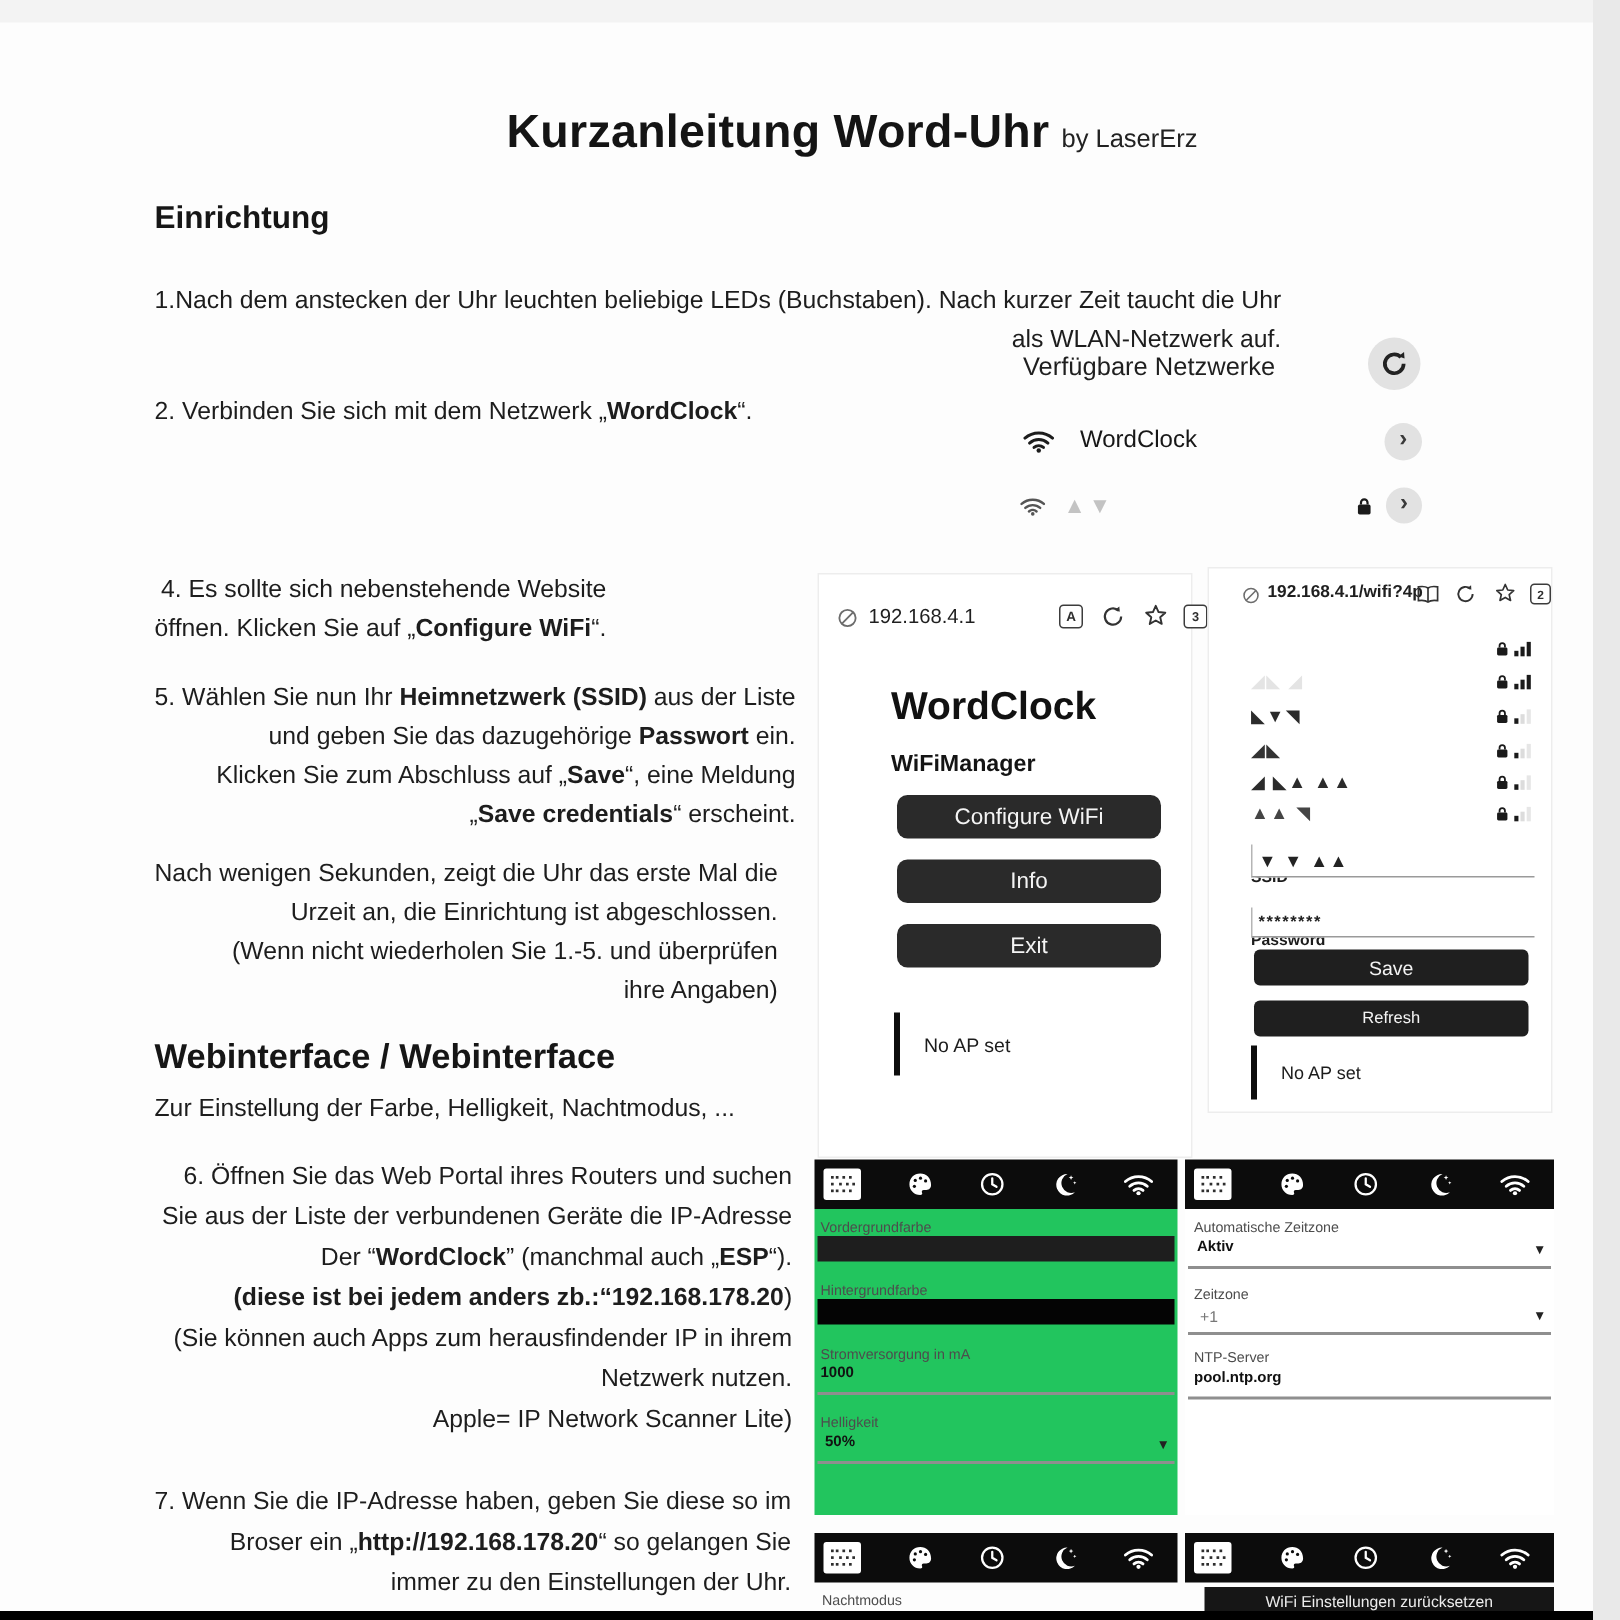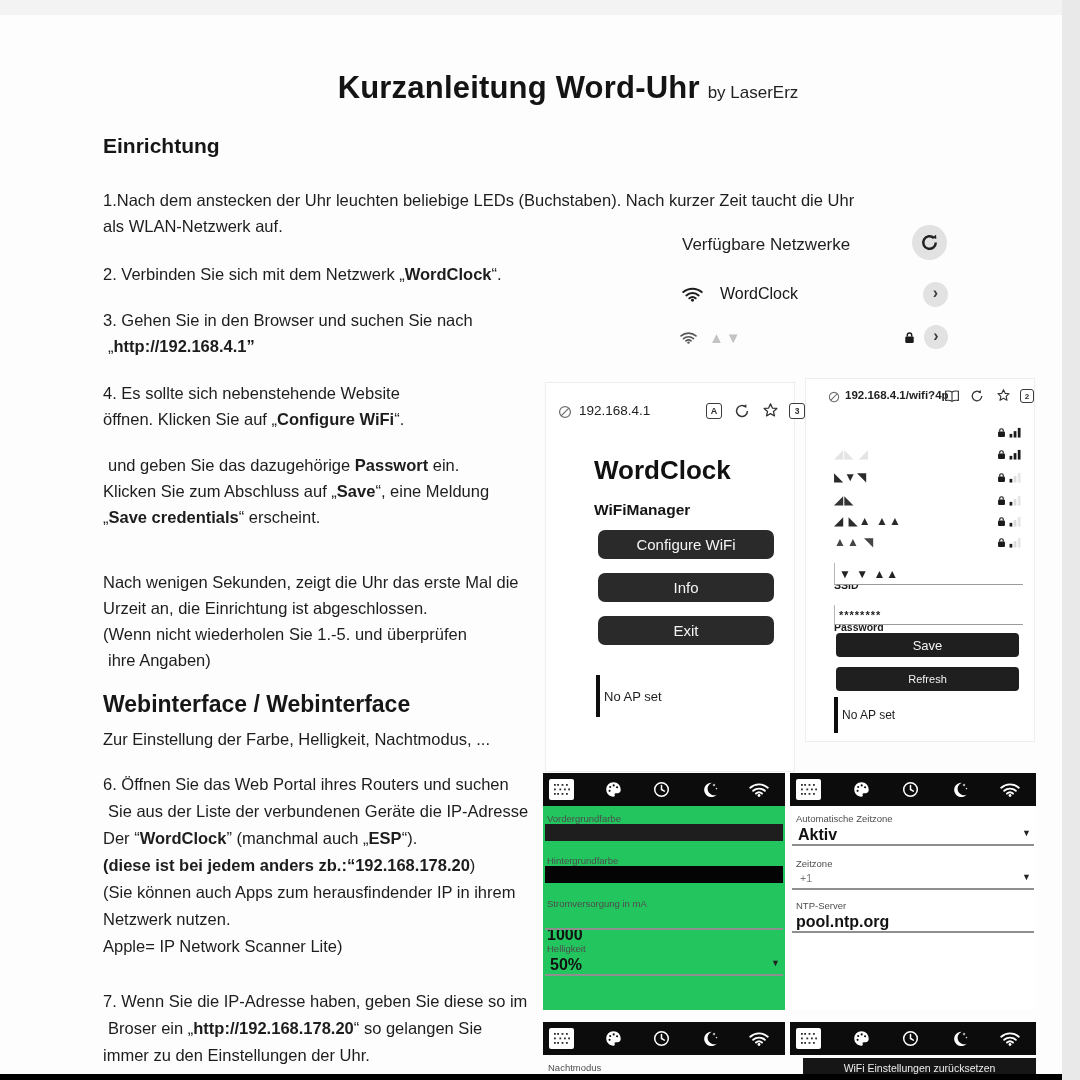--- a/index.html
+++ b/index.html
@@ -6,56 +6,56 @@
   .page{position:relative;width:1062px;height:1080px;background:#fdfdfd;overflow:hidden;
         font-family:"Liberation Sans",sans-serif;color:var(--ink);}
   .abs{position:absolute;}
   .band{left:0;top:0;width:1080px;height:15px;background:var(--page_band);}
   
   .doc-title{top:70px;left:0;width:1080px;text-align:center;transform:translateX(28px);white-space:nowrap;}
   .doc-title .t{font-size:31px;font-weight:700;color:#141414;letter-spacing:.2px;}
   .doc-title .by{font-size:17px;color:#222;margin-left:8px;}
   .h1{font-size:21px;font-weight:700;color:#161616;}
   .h2{font-size:23px;font-weight:700;color:#161616;}
-  .line{white-space:nowrap;font-size:16.5px;line-height:26px;color:#1d1d1d;}
+  .line{white-space:nowrap;font-size:16.5px;line-height:26px;color:#1d1d1d;text-align:right;}
   .line .b{font-weight:700;}
   .ind{padding-left:5px;}
   
   .wlan-head{font-size:17px;color:#1f1f1f;}
   .circle-btn{border-radius:50%;background:#e2e2e2;display:flex;align-items:center;justify-content:center;}
   .chev{font-size:16px;font-weight:700;color:#3a3a3a;line-height:1;padding-bottom:2px;}
   .redact{letter-spacing:2px;}
   
   .card{position:absolute;background:#fff;border:1px solid #ededed;box-sizing:border-box;}
   .url{font-size:13.5px;color:#1f1f1f;}
   .url2{font-size:11.5px;font-weight:600;color:#1f1f1f;}
   .boxicon{border:1.5px solid #3c3c3c;border-radius:3px;display:flex;align-items:center;justify-content:center;
            font-size:9px;font-weight:700;color:#2e2e2e;background:#fff;box-sizing:border-box;}
   .p1-title{font-size:26px;font-weight:700;color:#111;}
   .p1-sub{font-size:15.5px;font-weight:700;color:#141414;}
   .dbtn{background:var(--btn_dark);color:#f4f4f4;border:none;border-radius:7px;font-family:"Liberation Sans",sans-serif;
         display:flex;align-items:center;justify-content:center;cursor:pointer;}
   .dbtn.small{border-radius:4px;}
-  .vstat{display:flex;align-items:center;gap:4px;}
+  .vstat{display:flex;align-items:center;gap:16px;}
   .vbar{width:4px;background:#0d0d0d;}
   .statxt{font-size:13px;color:#1c1c1c;}
   .netrow{position:absolute;left:28px;right:12px;display:flex;align-items:center;justify-content:space-between;height:18px;}
   .netname{font-size:12px;letter-spacing:1px;}
   .locksig{display:inline-flex;align-items:flex-end;gap:3px;}
   .flabel{font-size:10.5px;font-weight:700;color:#1c1c1c;margin-top:28px;}
   .finput{border-left:1.5px solid #b5b5b5;border-bottom:1.5px solid #9a9a9a;display:flex;align-items:center;
           padding-left:4px;box-sizing:border-box;background:#fff;}
   .pwtxt{font-size:11px;font-weight:700;letter-spacing:1px;color:#222;}
   
   .navbar{position:absolute;height:33px;background:var(--navbar_bg);display:flex;align-items:center;
           justify-content:space-between;padding:0 16px 0 6px;box-sizing:border-box;}
   .nicon{color:#fff;display:flex;align-items:center;}
   .tile{background:#fff;border-radius:2px;width:25px;height:21px;display:flex;align-items:center;justify-content:center;}
   .slabel{font-size:9.5px;color:var(--muted);}
-  .sval{font-size:16px;font-weight:700;color:#111;}
+  .sval{font-size:10px;font-weight:700;color:#111;}
   .sval.gray{font-weight:400;color:#777;font-size:10.5px;}
   .uline{height:2px;background:#8f8f8f;}
   .colorbar{height:17px;}
   .caret{font-size:9px;color:#222;}
   .resetbtn{background:#161616;color:#ededed;border:none;font-size:10.5px;font-family:"Liberation Sans",sans-serif;
             display:flex;align-items:center;justify-content:center;cursor:pointer;}
   .botbar{left:0;top:1074px;width:1080px;height:6px;background:#000;}
 </style>
 </head>
 <body>
@@ -145,31 +145,28 @@
 
   <div class="abs h1" style="left:103px;top:134px">Einrichtung</div>
 
   <div class="abs" style="left:103px;top:187px">
     <div class="line">1.Nach dem anstecken der Uhr leuchten beliebige LEDs (Buchstaben). Nach kurzer Zeit taucht die Uhr</div>
     <div class="line">als WLAN-Netzwerk auf.</div>
   </div>
 
   <div class="abs line" style="left:103px;top:261px"><span>2. Verbinden Sie sich mit dem Netzwerk „</span><span class="b">WordClock</span><span>“.</span></div>
 
-  <div class="abs" style="left:103px;top:307px">
-    <div class="line">3. Gehen Sie in den Browser und suchen Sie nach</div>
-    <div class="line ind"><span>„</span><span class="b">http://192.168.4.1”</span></div>
-  </div>
 
   <div class="abs" style="left:103px;top:380px">
     <div class="line">4. Es sollte sich nebenstehende Website</div>
     <div class="line"><span>öffnen. Klicken Sie auf „</span><span class="b">Configure WiFi</span><span>“.</span></div>
   </div>
 
   <div class="abs" style="left:103px;top:452px">
+    <div class="line"><span>5. Wählen Sie nun Ihr </span><span class="b">Heimnetzwerk (SSID)</span><span> aus der Liste</span></div>
     <div class="line ind"><span>und geben Sie das dazugehörige </span><span class="b">Passwort</span><span> ein.</span></div>
     <div class="line"><span>Klicken Sie zum Abschluss auf „</span><span class="b">Save</span><span>“, eine Meldung</span></div>
     <div class="line"><span>„</span><span class="b">Save credentials</span><span>“ erscheint.</span></div>
   </div>
 
   <div class="abs" style="left:103px;top:569px">
     <div class="line">Nach wenigen Sekunden, zeigt die Uhr das erste Mal die</div>
     <div class="line">Urzeit an, die Einrichtung ist abgeschlossen.</div>
     <div class="line">(Wenn nicht wiederholen Sie 1.-5. und überprüfen</div>
     <div class="line ind">ihre Angaben)</div>
@@ -378,21 +375,21 @@
           <use href="#i-wifi"></use>
         </svg>
       </span>
   </div>
   <div class="abs" style="left:543px;top:806px;width:242px;height:204px;background:#22c55e">
     <div class="abs slabel" style="left:4px;top:7px">Vordergrundfarbe</div>
     <div class="abs colorbar" style="left:2px;top:18px;width:238px;background:var(--fg_bar)"></div>
     <div class="abs slabel" style="left:4px;top:49px">Hintergrundfarbe</div>
     <div class="abs colorbar" style="left:2px;top:60px;width:238px;background:var(--bg_bar)"></div>
     <div class="abs slabel" style="left:4px;top:92px">Stromversorgung in mA</div>
-    <div class="abs sval" style="left:4px;top:120px">1000</div>
+    <div class="abs sval" style="left:4px;top:104px">1000</div>
     <div class="abs uline" style="left:2px;top:122px;width:238px"></div>
     <div class="abs slabel" style="left:4px;top:137px">Helligkeit</div>
     <div class="abs sval" style="left:7px;top:150px">50%</div>
     <span class="abs caret" style="left:228px;top:152px">▼</span>
     <div class="abs uline" style="left:2px;top:168px;width:238px"></div>
   </div>
 
   <div class="navbar" style="left:790px;top:773px;width:246px">
     <span class="nicon tile">
         <svg width="22" height="18">

